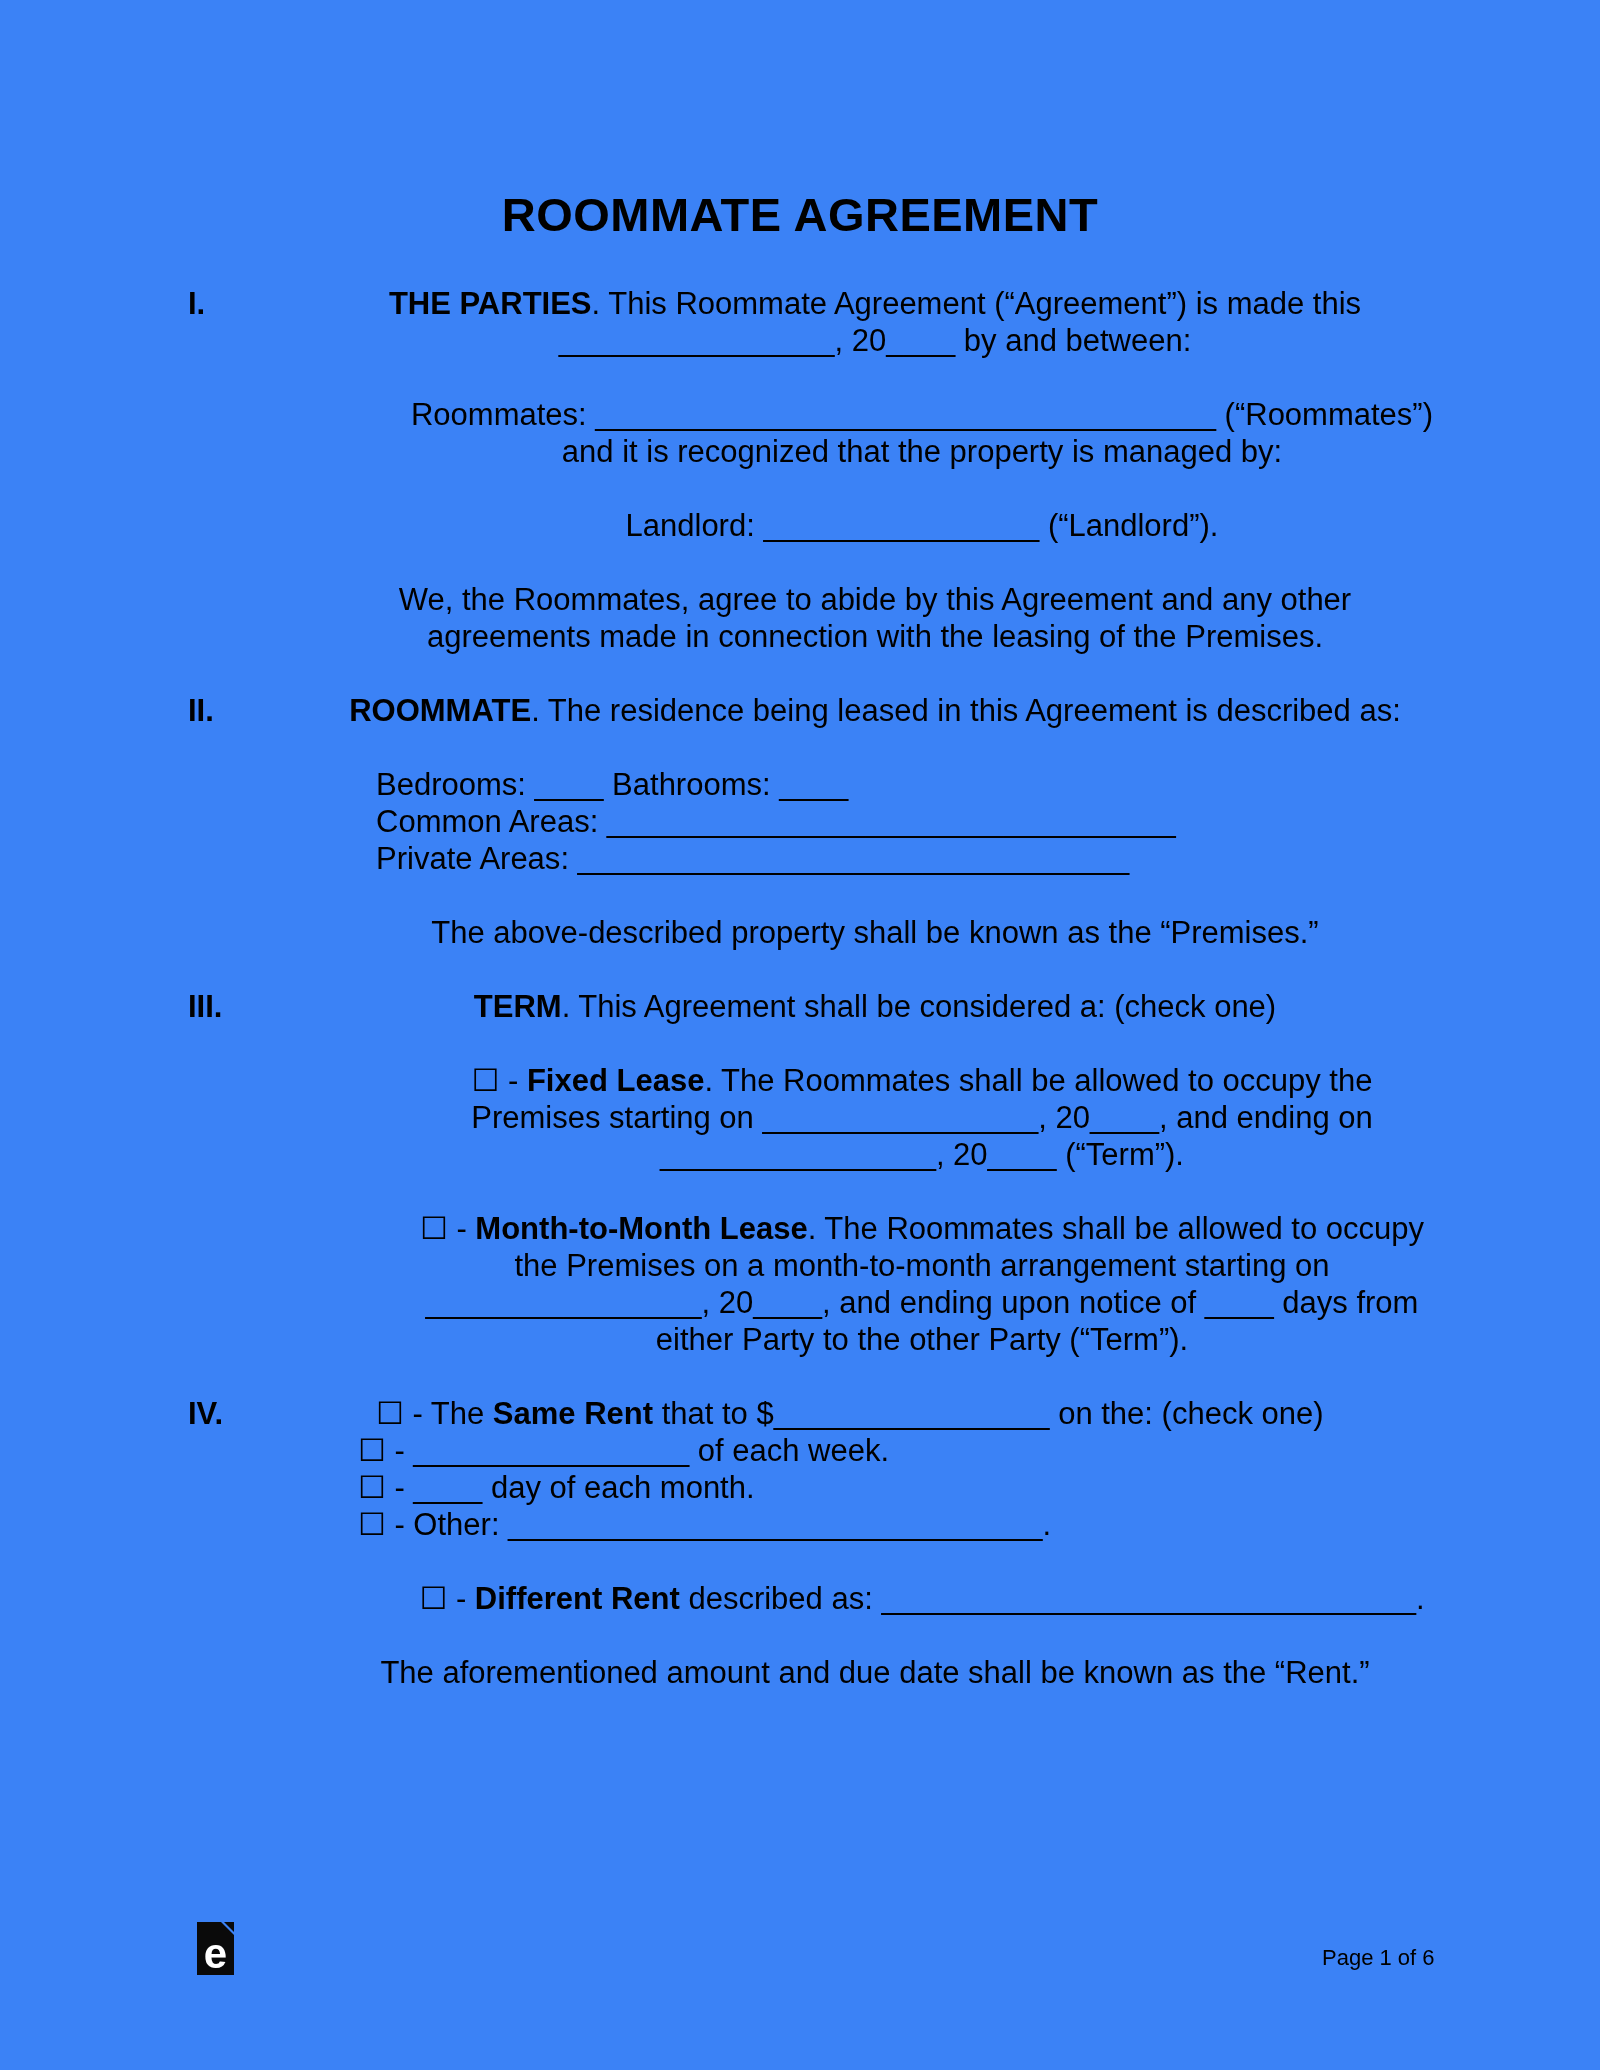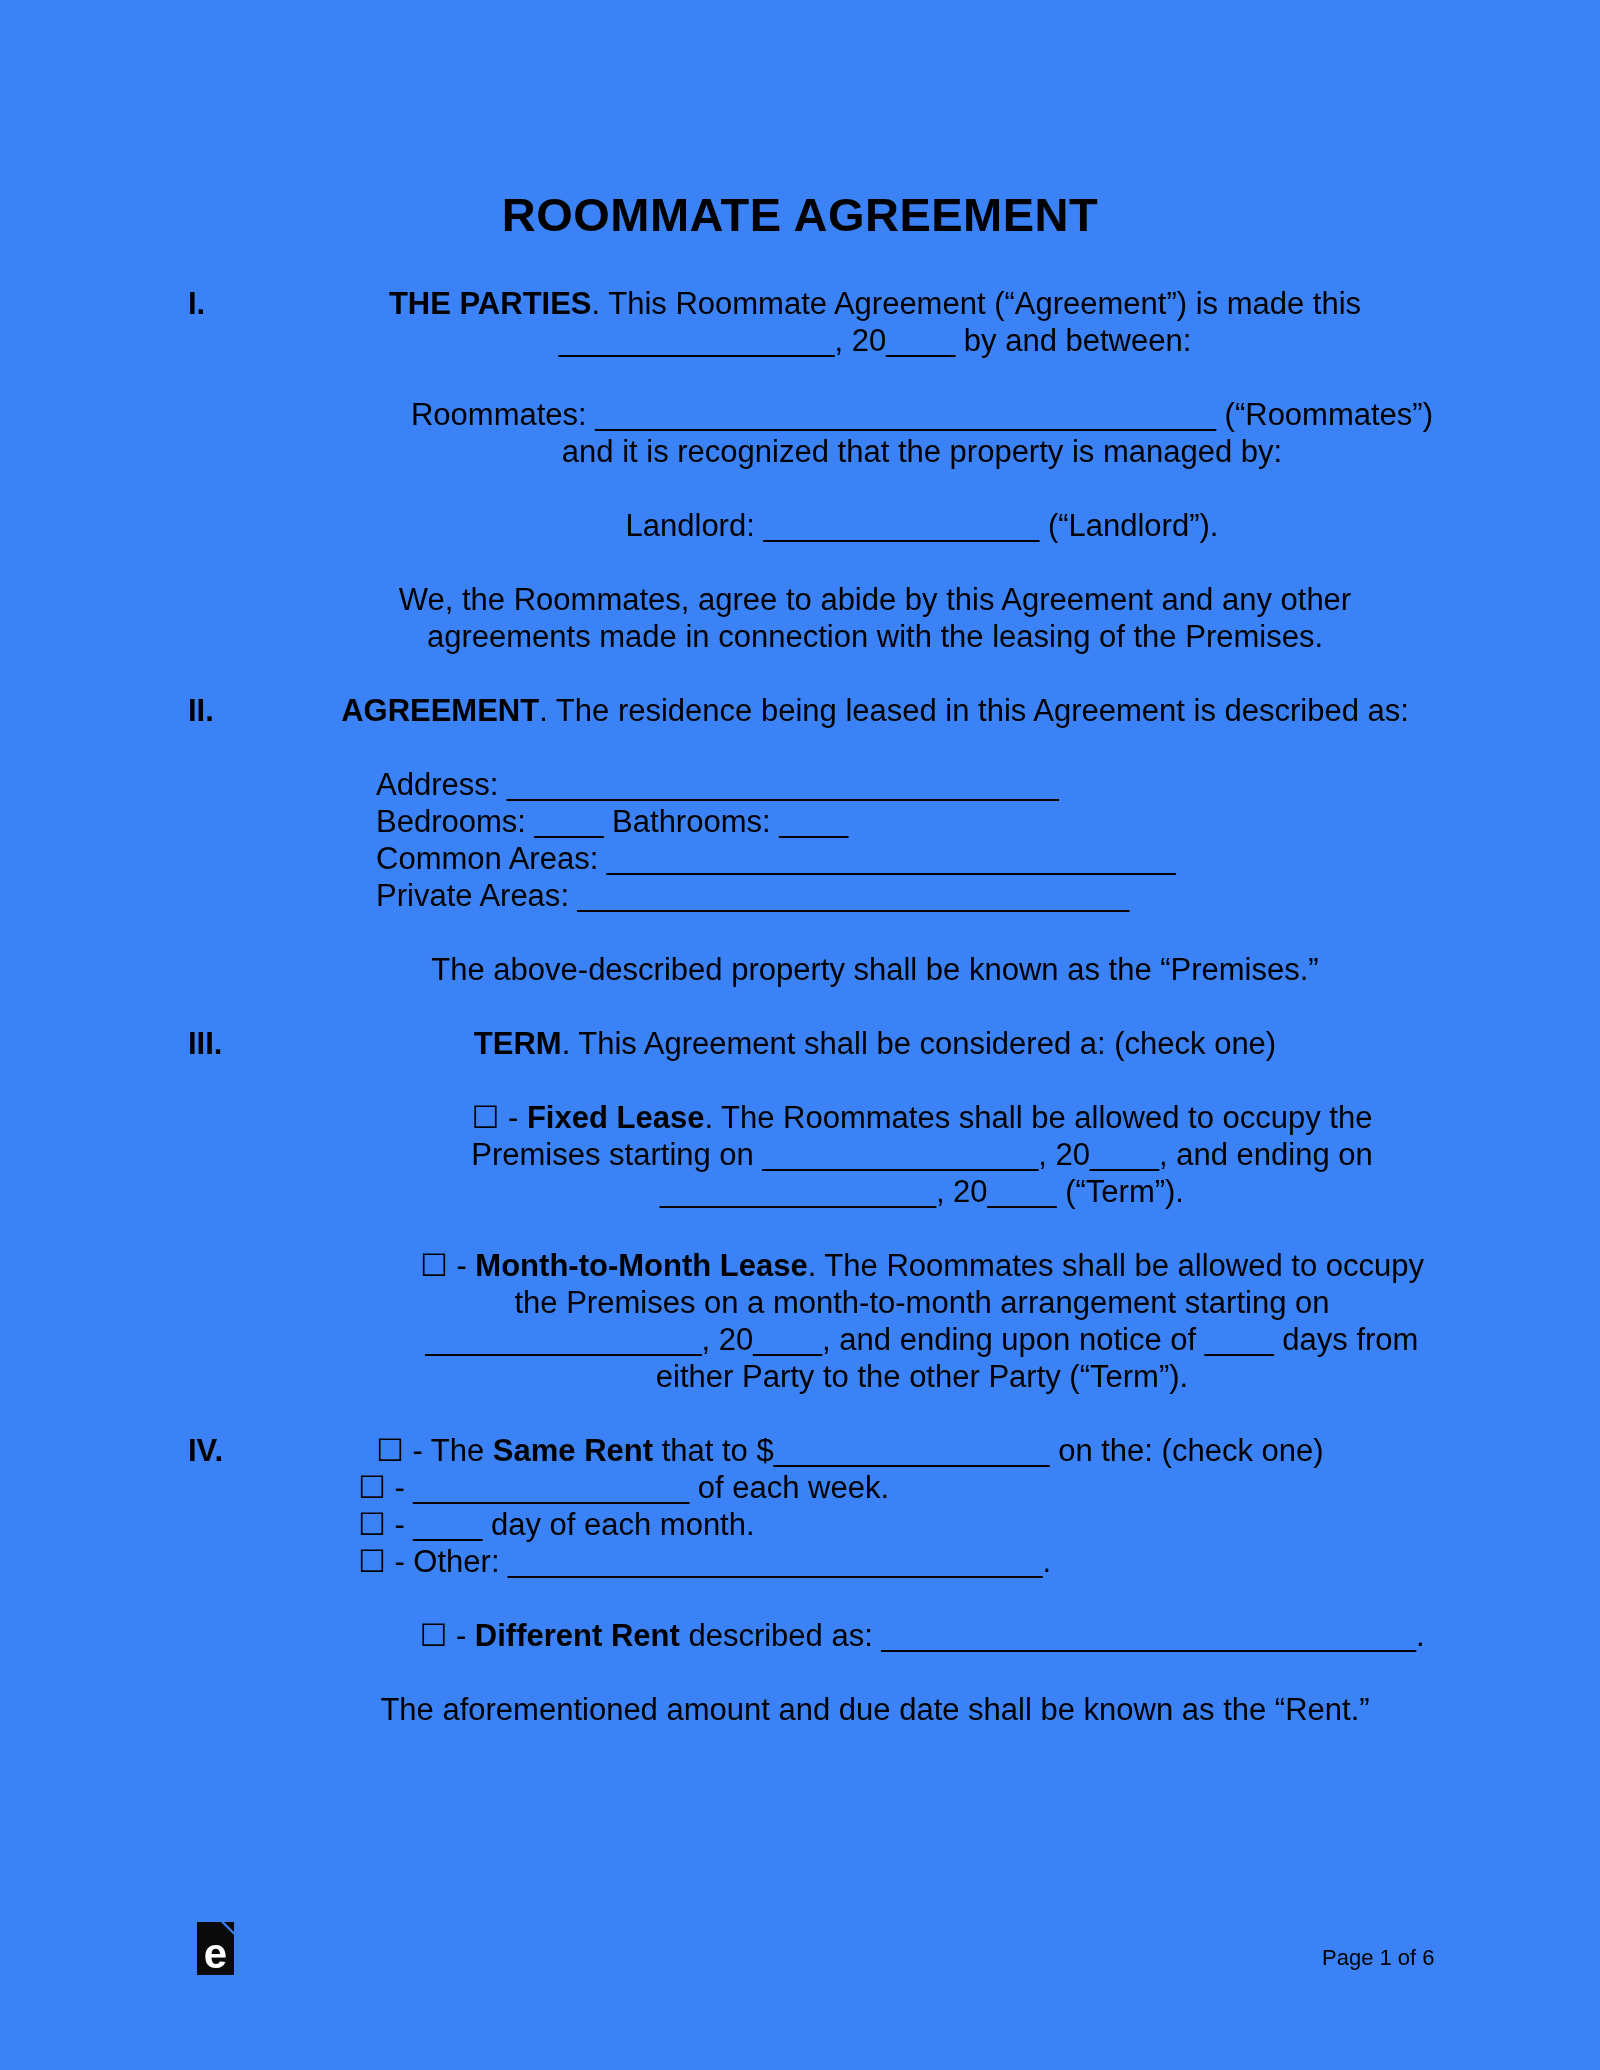--- a/index.html
+++ b/index.html
@@ -94,23 +94,22 @@
 and it is recognized that the property is managed by:</span></p>
         <p class="para ind1"><span class="u">Landlord</span><span>: ________________ (“Landlord”).</span></p>
         <p class="para">We, the Roommates, agree to abide by this Agreement and any other
 agreements made in connection with the leasing of the Premises.</p>
       </div>
     </div>
 
     <div class="section">
       <div class="num">II.</div>
       <div class="content">
-        <p class="para"><span class="b">AGREEMENT</span><span>. The residence being leased in this Agreement is described as:</span></p>
+        <p class="para"><span class="b">ROOMMATE</span><span>. The residence being leased in this Agreement is described as:</span></p>
         <div class="group ind1">
-          <div class="line"><span class="u">Address</span><span>: ________________________________</span></div>
           <div class="line"><span class="u">Bedrooms</span><span>: ____ Bathrooms: ____</span></div>
           <div class="line"><span class="u">Common Areas</span><span>: _________________________________</span></div>
           <div class="line"><span class="u">Private Areas</span><span>: ________________________________</span></div>
         </div>
         <p class="para">The above-described property shall be known as the “Premises.”</p>
       </div>
     </div>
 
     <div class="section">
       <div class="num">III.</div>

